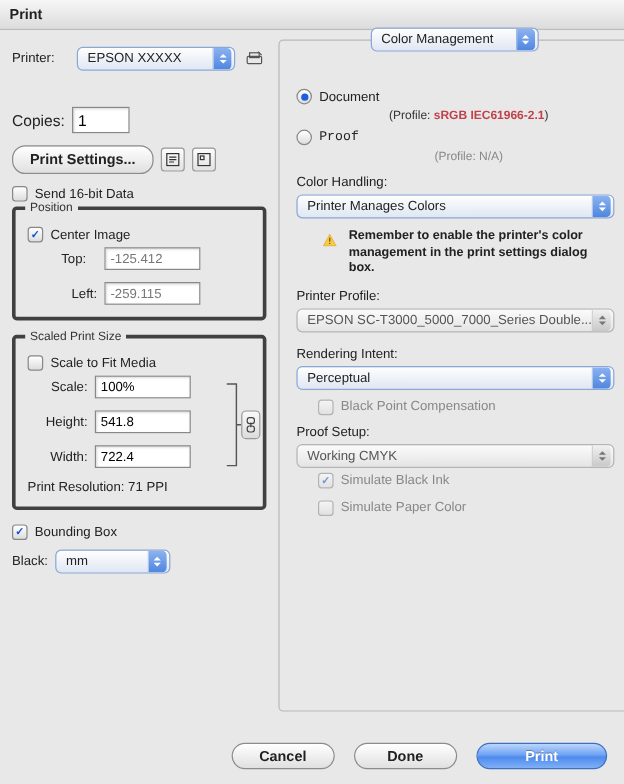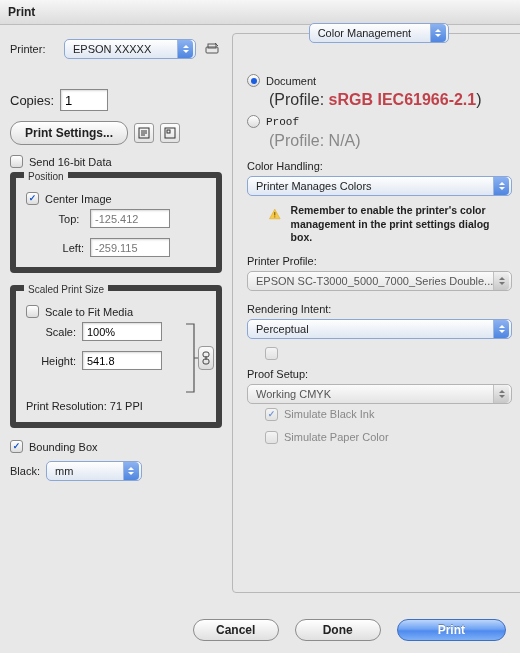--- a/index.html
+++ b/index.html
@@ -107,21 +107,21 @@
   }
   .push-button.primary {
     background: linear-gradient(#bcd6fb, #6fa3f3 45%, #4e8bef 55%, #7fb0f6);
     border-color: #3f6fc0;
     color: #fff;
     text-shadow: 0 -1px 0 rgba(0,0,0,0.3);
     padding: 0 40px;
   }
 
   .groupbox {
-    border: 6px solid #404040;
+    border: 3px solid #404040;
     border-radius: 4px;
     padding: 10px 0 10px 10px;
     position: relative;
     margin-bottom: 12px;
   }
   .groupbox .legend {
     position: absolute;
     top: -7px;
     left: 8px;
     background: #e8e8e8;
@@ -161,21 +161,21 @@
     background: #e8e8e8;
   }
   .right-panel .top-select-wrap {
     position: absolute;
     top: -11px;
     left: 0; right: 0;
     display: flex;
     justify-content: center;
   }
 
-  .indent { padding-left: 22px; font-size:16px; color:#333;}
+  .indent { padding-left: 22px; font-size:10px; color:#333;text-align:center;}
   .indent .profile-val { color:#c1414a; font-weight:bold;}
   .indent.dim { color:#888; }
 
   .warn-row { display:flex; gap:10px; align-items:flex-start; margin:8px 0 10px 22px;}
   .warn-icon {
     width: 22px; height: 20px;
   }
   .warn-text { font-weight:bold; font-size:10.5px; line-height:1.3; }
 
   .bottom-bar {
@@ -249,21 +249,21 @@
       <span>Send 16-bit Data</span>
     </div>
 
     <div class="groupbox">
       <span class="legend">Position</span>
       <div class="checkbox-row">
         <span class="chk checked"></span>
         <span>Center Image</span>
       </div>
       <div class="row" style="margin-left:28px;">
-        <span style="width:30px; text-align:center;">Top:</span>
+        <span style="width:30px; text-align:left;">Top:</span>
         <input type="text" class="field gray" style="width: 80px;" value="-125.412">
       </div>
       <div class="row" style="margin-left:28px; margin-bottom:0;">
         <span style="width:30px; text-align:right;">Left:</span>
         <input type="text" class="field gray" style="width: 80px;" value="-259.115">
       </div>
     </div>
 
     <div class="groupbox">
       <span class="legend">Scaled Print Size</span>
@@ -274,20 +274,24 @@
 
       <div style="display:flex;">
         <div style="flex:1;">
           <div class="row" style="margin-left:10px;">
             <span style="width:40px; text-align:right;">Scale:</span>
             <input type="text" class="field" style="width: 80px;" value="100%">
           </div>
           <div class="row" style="margin-left:10px;">
             <span style="width:40px; text-align:right;">Height:</span>
             <input type="text" class="field" style="width: 80px;" value="541.8">
+          </div>
+          <div class="row" style="margin-left:10px; margin-bottom:4px;">
+            <span style="width:40px; text-align:right;">Width:</span>
+            <input type="text" class="field" style="width: 80px;" value="722.4">
           </div>
         </div>
         <div style="display:flex; align-items:center; padding-right:2px;">
           <svg width="14" height="72">
             <path d="M2 2 H10 V70 H2 M10 36 H14" fill="none" stroke="#555" stroke-width="1.2"></path>
           </svg>
           <span class="link-icon">
             <svg width="8" height="14" viewBox="0 0 8 14">
                 <rect x="1" y="1" width="6" height="5" rx="2" fill="none" stroke="#444"></rect>
                 <rect x="1" y="8" width="6" height="5" rx="2" fill="none" stroke="#444"></rect>
@@ -376,20 +380,21 @@
       <div class="aqua-select" style="width:100%;">
         <span>Perceptual</span>
         <span class="cap">
             <span class="tri up"></span>
             <span class="tri down"></span>
           </span>
       </div>
 
       <div class="checkbox-row" style="margin-left:18px; margin-top:8px;">
         <span class="chk disabled"></span>
+        <span class="disabled-text">Black Point Compensation</span>
       </div>
 
       <span class="section-label" style="margin-top:8px;">Proof Setup:</span>
       <div class="aqua-select gray" style="width:100%;justify-content:space-between;">
         <span>Working CMYK</span>
         <span class="cap">
             <span class="tri up"></span>
             <span class="tri down"></span>
           </span>
       </div>

